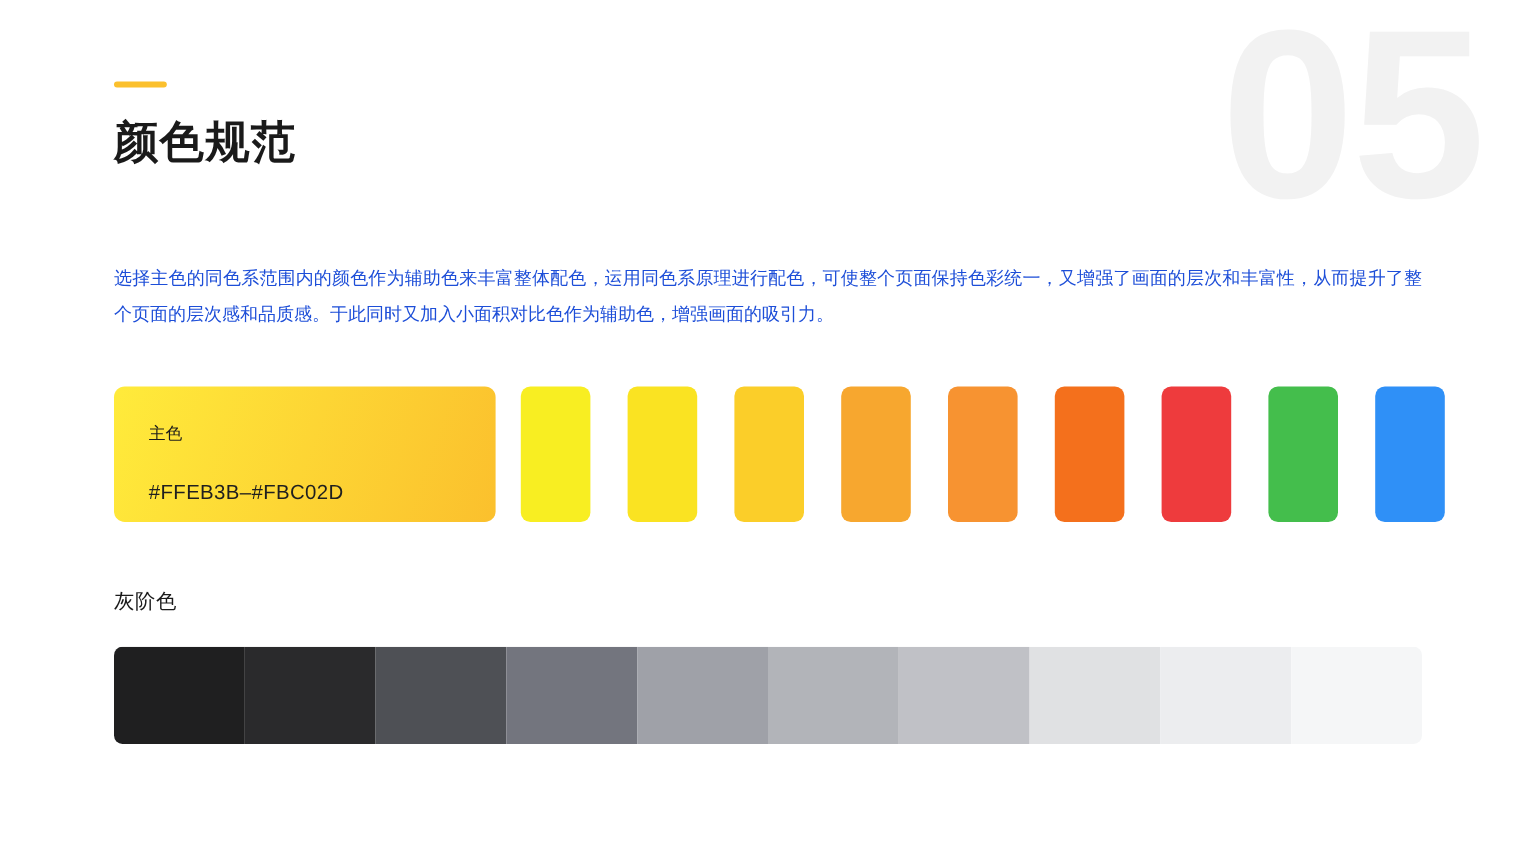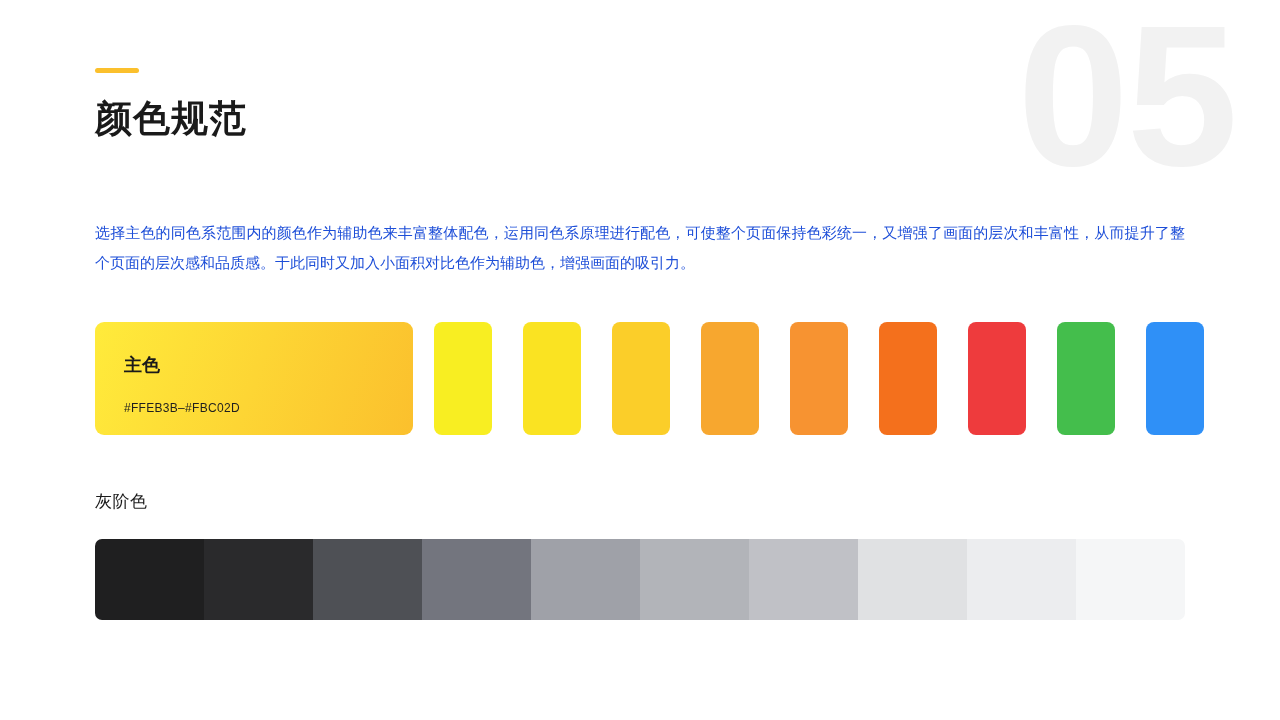--- a/index.html
+++ b/index.html
@@ -92,30 +92,30 @@
     border-radius: 9px;
     background: linear-gradient(110deg, #ffeb3b 0%, #fbc02d 100%);
     position: relative;
     flex: 0 0 auto;
   }
 
   .main-swatch-title {
     position: absolute;
     left: 29px;
     top: 31px;
-    font-size: 18px;
-    font-weight: bold;
+    font-size: 14px;
+    font-weight: normal;
     color: #1a1a1a;
   }
 
   .main-swatch-hex {
     position: absolute;
     left: 29px;
     top: 79px;
-    font-size: 12px;
+    font-size: 17px;
     color: #1f1f1f;
     letter-spacing: 0.3px;
   }
 
   .swatch-list {
     display: flex;
     align-items: stretch;
     margin-left: 21px;
   }
 

